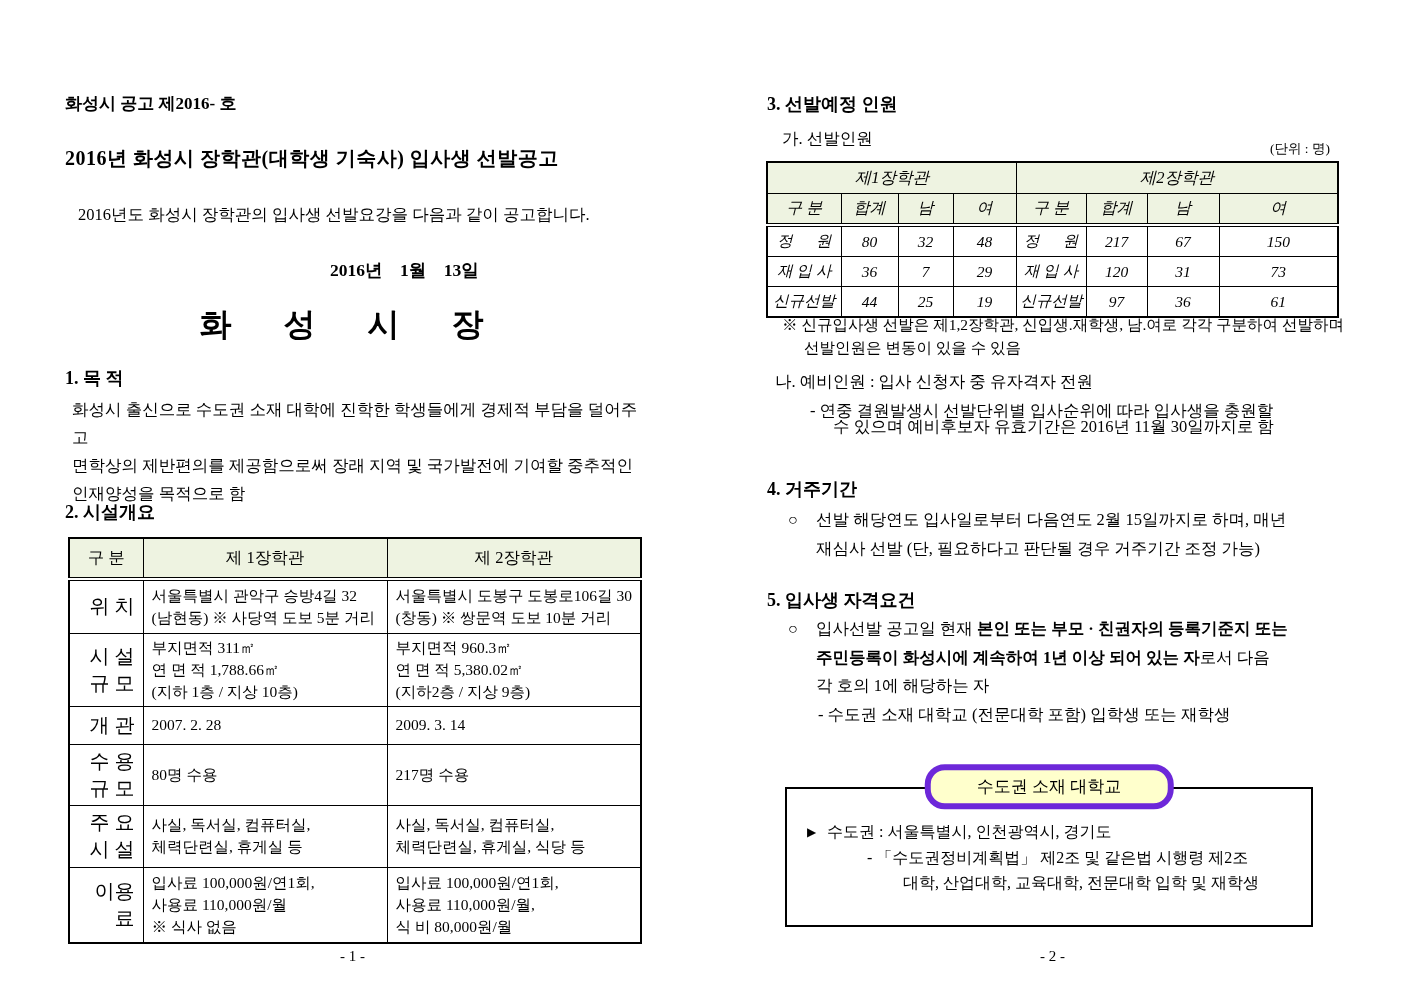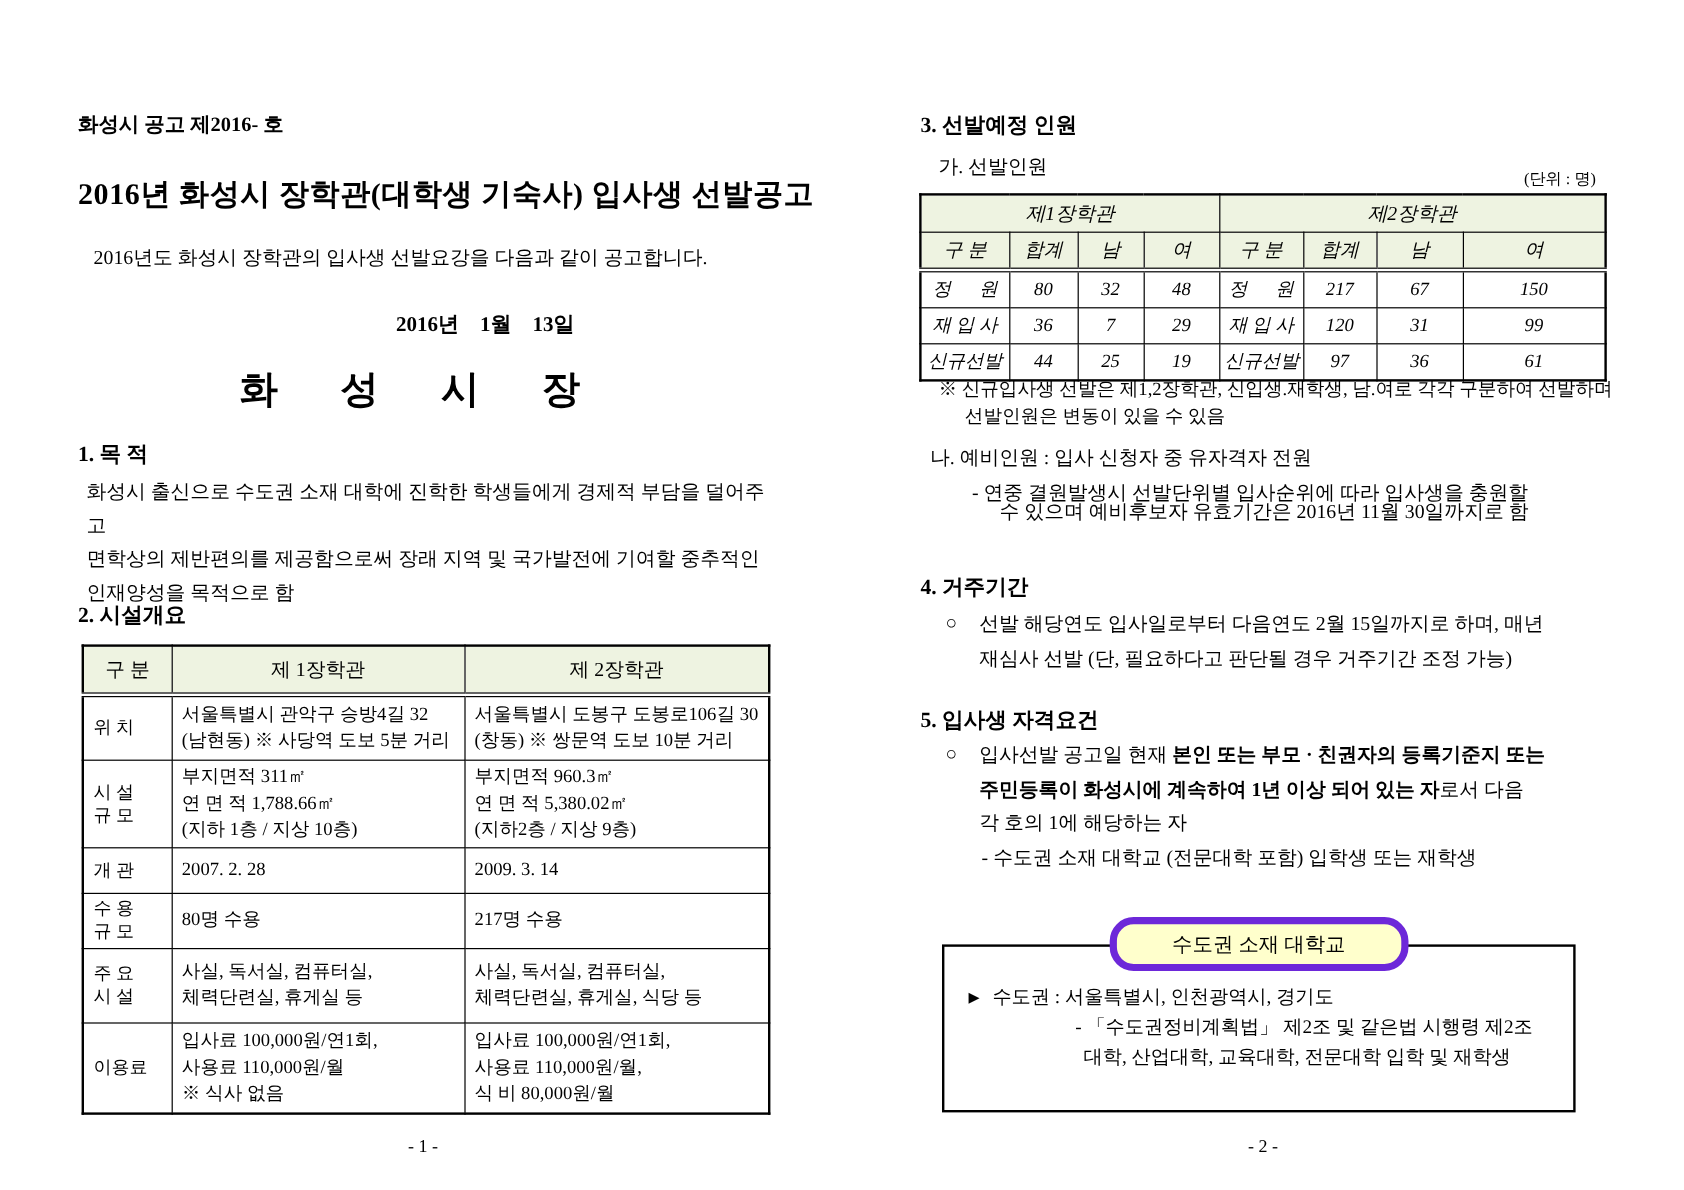--- a/index.html
+++ b/index.html
@@ -10,35 +10,35 @@
     font-family:"Liberation Serif","DejaVu Serif",serif;
     color:#000;
     overflow:hidden;
   }
   .page{position:absolute;inset:0;}
   .abs{position:absolute;}
   .pre{white-space:pre-line;}
   .b{font-weight:bold;}
 
   .notice-no{left:65px;top:92px;font-size:17px;font-weight:bold;}
-  .doc-title{left:65px;top:145px;font-size:25px;font-weight:bold;letter-spacing:0.5px;}
+  .doc-title{left:65px;top:145px;font-size:20px;font-weight:bold;letter-spacing:0.5px;}
   .intro{left:78px;top:204px;font-size:16.5px;}
   .date-line{left:330px;top:258px;font-size:17.5px;font-weight:bold;white-space:pre;}
   .mayor{left:65px;top:303px;width:575px;text-align:center;font-size:32px;font-weight:bold;letter-spacing:22px;}
   .sec-head{font-size:18px;font-weight:bold;}
   .h1{left:65px;top:366px;}
   .purpose{left:72px;top:396px;width:566px;font-size:16.5px;line-height:28px;}
   .h2{left:65px;top:500px;}
 
   table{border-collapse:collapse;table-layout:fixed;font-size:15.5px;}
   td{border:1px solid #000;vertical-align:middle;overflow:hidden;}
   .tbl1{left:68px;top:537px;width:572px;}
   .tbl1 td{padding:3px 8px;}
   .tbl1 .hdr td{background:#eef3e1;text-align:center;font-size:16.5px;border-bottom:4px double #000;height:32px;}
-  .tbl1 .lbl{text-align:left;font-size:15px;}
+  .tbl1 .lbl{text-align:right;font-size:20px;}
   .tbl1 .cell{text-align:left;line-height:22px;}
   .tbl1 table, .tbl1{border:2px solid #000;}
   .tbl2{left:766px;top:161px;width:571px;border:2px solid #000;}
   .tbl2 td{text-align:center;padding:2px 4px;font-style:italic;}
   .tbl2 .ghdr td{background:#eef3e1;height:26px;font-size:16.5px;}
   .tbl2 .shdr td{background:#eef3e1;height:25px;font-size:16px;border-bottom:4px double #000;}
   .tbl2 .drow td{height:25px;}
   .tbl2 .rowlbl{text-align:center;white-space:pre;}
 
   .pg-foot{top:948px;width:575px;text-align:center;font-size:15px;}
@@ -60,21 +60,21 @@
   .sec5-body{left:788px;top:615px;width:568px;}
   .dash-item{font-size:16.5px;line-height:27px;margin-left:2px;}
 
   .law-box{left:785px;top:787px;width:524px;height:136px;border:2px solid #000;}
   .law-pill{position:absolute;left:50%;top:0;transform:translate(-50%,-55%);
     background:#ffffcc;border:6px solid #6d28d9;border-radius:20px;
     padding:5px 46px;font-size:17px;white-space:nowrap;}
   .law-items{padding:30px 0 0 20px;}
   .law-line{font-size:16px;line-height:25px;}
   .law-marker{display:inline-block;width:20px;font-size:12px;vertical-align:1px;}
-  .law-sub1{margin-left:89px;}
+  .law-sub1{margin-left:60px;}
   .law-sub2{margin-left:96px;}
   .law-row2{margin-top:6px;}
 </style>
 </head>
 <body>
 
 <div class="canvas">
 
   <div class="page">
     <div class="abs notice-no">화성시 공고 제2016-     호</div>
@@ -195,21 +195,21 @@
         <td>150</td>
       </tr>
       <tr class="drow">
         <td class="rowlbl">재 입 사</td>
         <td>36</td>
         <td>7</td>
         <td>29</td>
         <td class="rowlbl">재 입 사</td>
         <td>120</td>
         <td>31</td>
-        <td>99</td>
+        <td>73</td>
       </tr>
       <tr class="drow">
         <td class="rowlbl">신규선발</td>
         <td>44</td>
         <td>25</td>
         <td>19</td>
         <td class="rowlbl">신규선발</td>
         <td>97</td>
         <td>36</td>
         <td>61</td>

